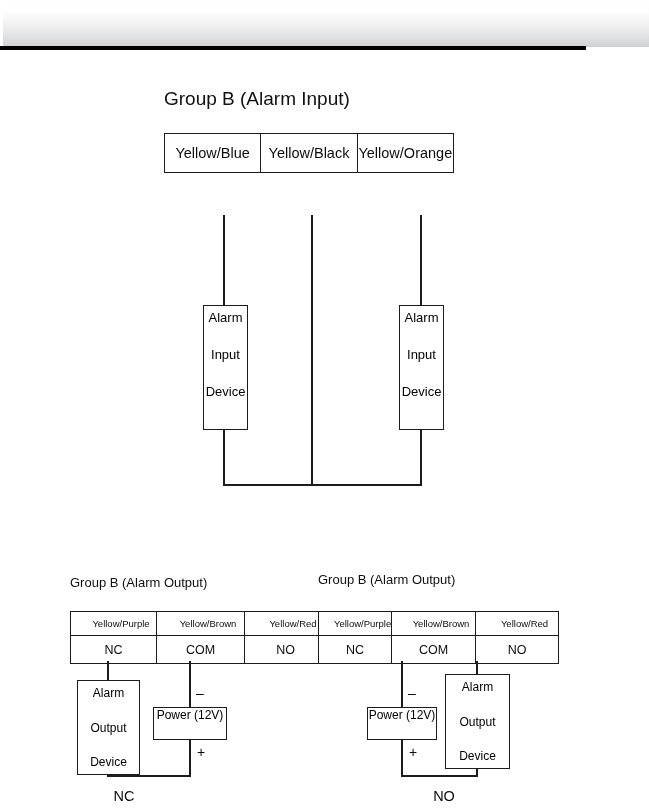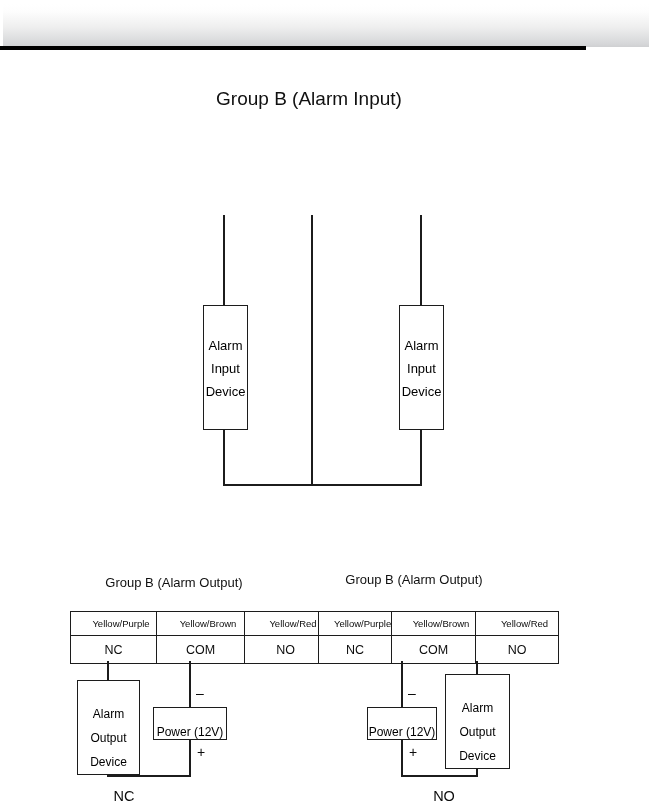--- a/index.html
+++ b/index.html
@@ -29,21 +29,20 @@
   #header-rule {
     position: absolute;
     left: 0px;
     top: 46px;
     width: 586px;
     height: 4px;
     background: #000000;
   }
   .title {
     position: absolute;
-    text-align: center;
     white-space: nowrap;
     color: #101010;
   }
   .title-main {
     font-size: 19px;
   }
   .title-sub {
     font-size: 13px;
   }
 
@@ -94,21 +93,21 @@
   #out-table-no { left: 318px; top: 611px; width: 192px; }
 
   
   .box {
     position: absolute;
     border: 1px solid #1c1c1c;
     background: #ffffff;
     display: flex;
     flex-direction: column;
     align-items: center;
-    justify-content: flex-end;
+    justify-content: space-between;
     box-sizing: border-box;
   }
   .box span { display: block; white-space: nowrap; }
 
   .device-tall {
     font-size: 13px;
     line-height: 23px;
     padding-bottom: 26px;
   }
   .device-out {
@@ -138,20 +137,25 @@
 </head>
 <body>
 
 <div id="page-header"></div>
 <div id="header-rule"></div>
 
 <div class="title title-main" style="left:164px; top:88px; width:290px;">Group B (Alarm Input)</div>
 
 <table class="term-table" id="input-table">
   <tbody>
+      <tr class="row-wire">
+    <td>Yellow/Blue</td>
+    <td>Yellow/Black</td>
+    <td>Yellow/Orange</td>
+  </tr>
 </tbody>
   </table>
 
 <svg class="wire-layer" width="649" height="808">
   <g stroke="#1c1c1c" stroke-width="2.2" fill="none" shape-rendering="crispEdges">
 
     <line x1="224" y1="215" x2="224" y2="306"></line>
 
     <line x1="312" y1="215" x2="312" y2="485"></line>
 

